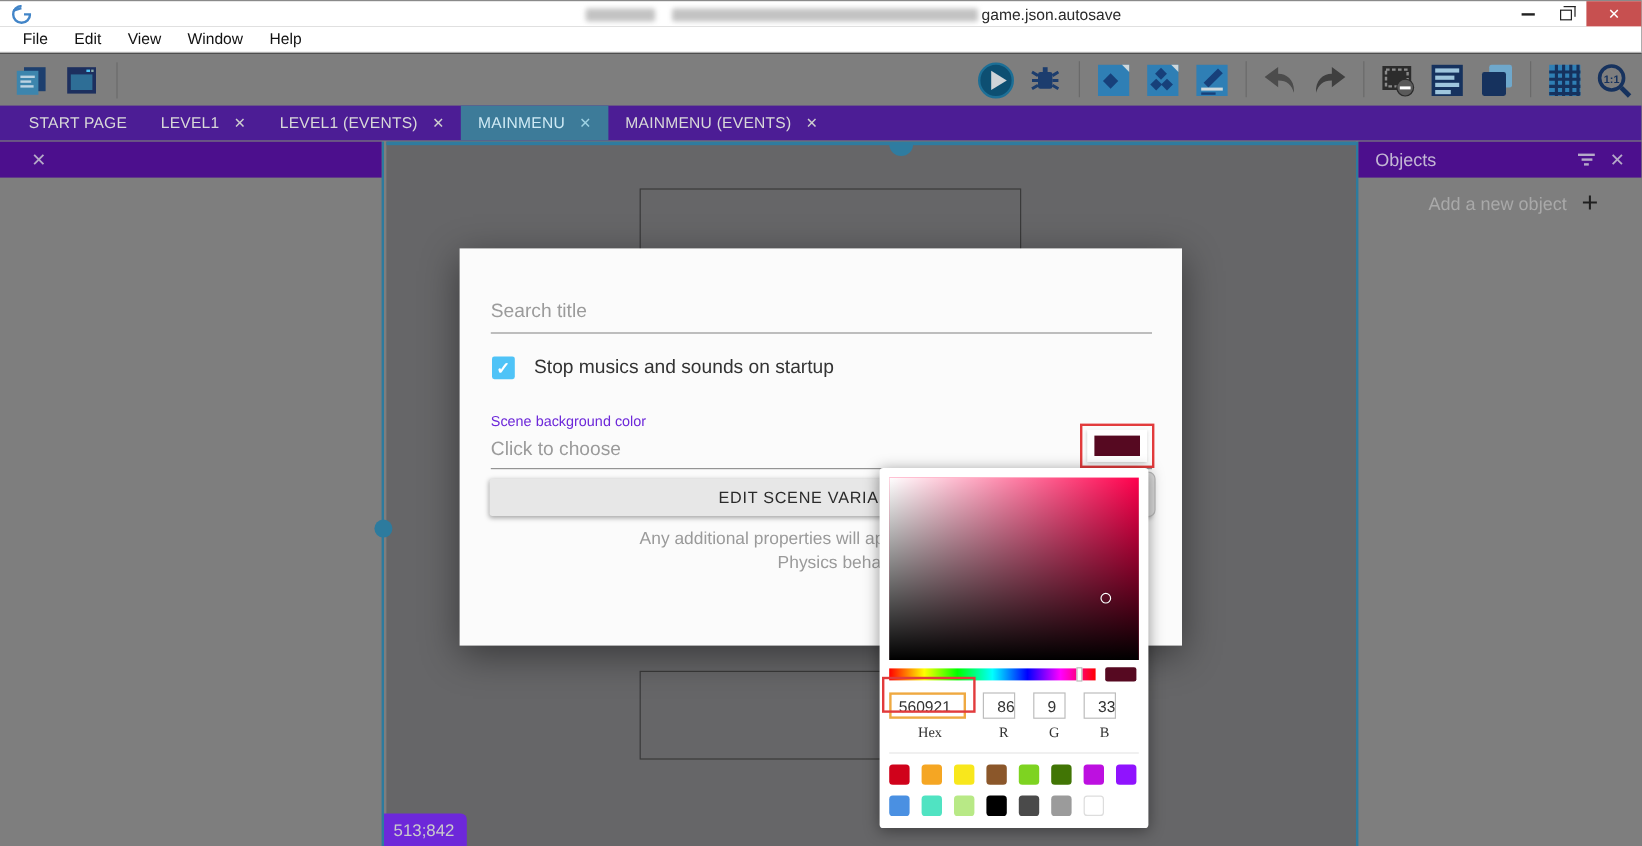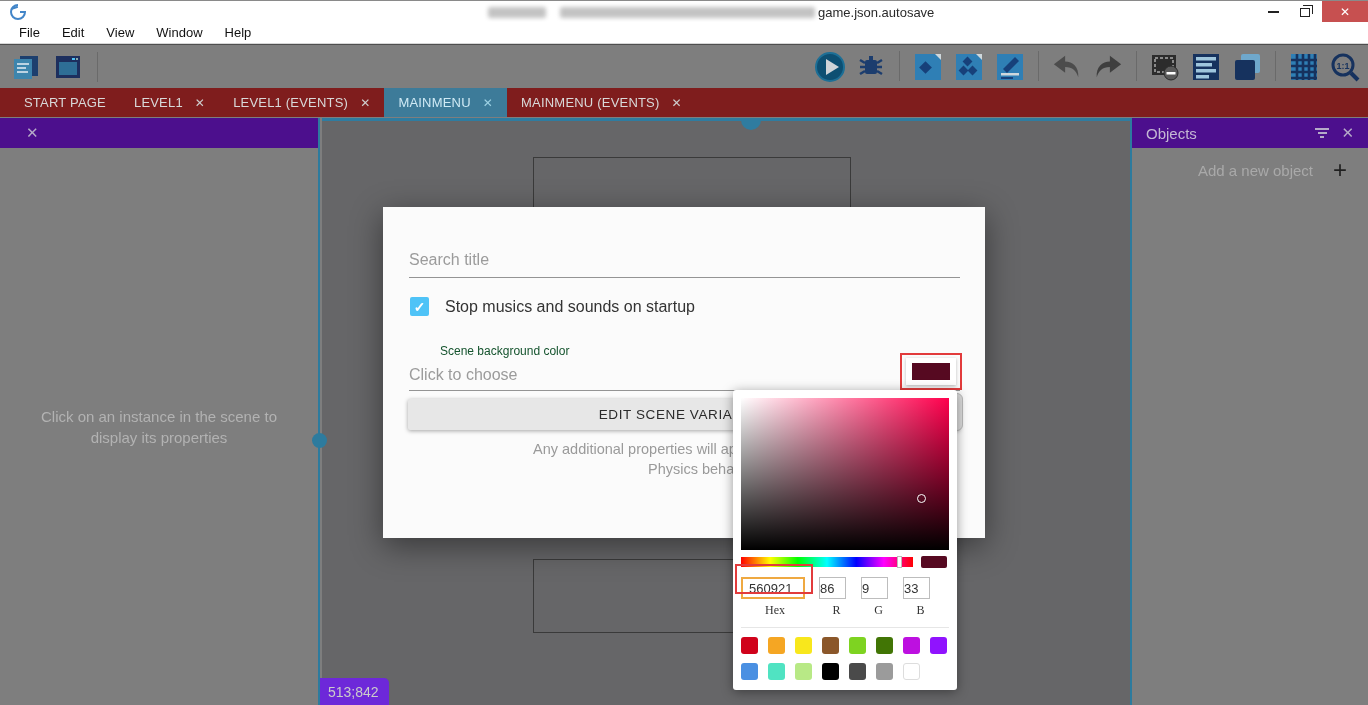--- a/index.html
+++ b/index.html
@@ -25,21 +25,21 @@
 
   
   .toolbar { position:absolute; left:0; top:44px; width:1368px; height:44px; background:#7e7e7e; border-top:1px solid #4e4e4e; }
   .tb-left { position:absolute; left:10px; top:6px; display:flex; align-items:center; gap:10px; }
   .tb-right { position:absolute; right:7px; top:6px; display:flex; align-items:flex-start; gap:9px; }
   .tb-sep { width:1px; height:30px; background:#6a6a6a; margin:0 3px; }
   .tb-icon { width:32px; height:32px; display:flex; align-items:center; justify-content:center; }
   .tb-icon svg { display:block; }
 
   
-  .tabbar { position:absolute; left:0; top:88px; width:1368px; height:29px; background:#7f1d1d; display:flex; align-items:stretch; padding-left:10px; }
+  .tabbar { position:absolute; left:0; top:88px; width:1368px; height:29px; background:#4c1d95; display:flex; align-items:stretch; padding-left:10px; }
   .tab { display:flex; align-items:center; gap:12px; padding:0 14px; font-size:13px; color:#d9d9d9; letter-spacing:.2px; white-space:nowrap; }
   .tab .tab-close { font-size:12px; color:#cfcfcf; }
   .tab.active { background:#3d7b99; color:#cfeaf5; }
   .tab.active .tab-close { color:#9ed2e4; }
 
   
   .panel-header { height:30px; background:#4c0f8d; display:flex; align-items:center; padding:0 14px; }
   .panel-title { font-size:15px; color:#c3b7d4; flex:1; }
   .panel-x { font-size:15px; color:#b5aac8; margin-left:12px; }
 
@@ -51,36 +51,36 @@
   .canvas-handle { position:absolute; left:419px; top:-1px; width:20px; height:10px; background:#2f7ca0; border-radius:0 0 20px 20px; }
   .scene-rect { position:absolute; border:1px solid #3a3a3a; }
   .rect-top { left:211px; top:36px; width:318px; height:120px; }
   .rect-bottom { left:211px; top:438px; width:281px; height:74px; }
   .coords-badge { position:absolute; left:-2px; bottom:0; height:27px; background:#6d28d9; border-top-right-radius:5px; color:#cbcbcb; font-size:14px; padding:6px 10px 0 8px; }
 
   .objects-panel { position:absolute; right:0; top:118px; width:238px; bottom:0; background:#7e7e7e; border-left:2px solid #2d7b9e; }
   .filter-icon { margin-left:auto; display:flex; flex-direction:column; gap:2px; align-items:center; }
   .filter-icon i { display:block; height:2px; background:#b5aac8; }
   .filter-icon i:nth-child(1){width:14px;} .filter-icon i:nth-child(2){width:9px;} .filter-icon i:nth-child(3){width:4px;}
-  .add-object-row { display:flex; align-items:center; margin-top:12px; padding:0 21px 0 46px; }
+  .add-object-row { display:flex; align-items:center; margin-top:12px; padding:0 36px 0 46px; }
   .add-object-label { font-size:15px; color:#a9a9a9; flex:1; text-align:center; }
   .plus-glyph { font-size:24px; font-weight:300; color:#1f1f1f; line-height:20px; }
   .search-box { position:absolute; left:4px; right:2px; bottom:0; height:43px; background:#888888; border:1px solid #9c9c9c; border-bottom:none; border-radius:8px 8px 0 0; }
   .search-input { position:absolute; left:22px; top:10px; width:160px; background:transparent; border:none; outline:none; font-size:15px; color:#3a3a3a; font-family:"Liberation Sans",sans-serif; }
   .search-input::placeholder { color:#a2a2a2; }
   .search-icon { position:absolute; right:24px; top:10px; }
 
   
   .dialog { position:absolute; left:383px; top:207px; width:602px; height:331px; background:#fbfbfb; box-shadow:0 8px 30px rgba(0,0,0,.45); z-index:10; }
   .dlg-windowtitle { position:absolute; left:26px; top:44px; font-size:16px; color:#9b9b9b; }
   .dlg-underline1 { position:absolute; left:26px; top:70px; width:551px; height:1px; background:#949494; }
   .dlg-checkrow { position:absolute; left:27px; top:90px; display:flex; align-items:center; gap:16px; }
   .checkbox { width:19px; height:19px; background:#4fc3f7; border-radius:2px; color:#fff; font-size:14px; font-weight:bold; display:flex; align-items:center; justify-content:center; }
   .dlg-checklabel { font-size:16px; color:#333; }
-  .dlg-bgcolor-label { position:absolute; left:26px; top:137px; font-size:12px; color:#14532d;margin-left:31px; }
+  .dlg-bgcolor-label { position:absolute; left:26px; top:137px; font-size:12px; color:#6d28d9; }
   .dlg-choose { position:absolute; left:26px; top:159px; font-size:16px; color:#9b9b9b; }
   .dlg-underline2 { position:absolute; left:26px; top:183px; width:551px; height:1px; background:#949494; }
   .color-chip-card { position:absolute; left:523px; top:151px; width:50px; height:27px; background:#fff; box-shadow:0 1px 3px rgba(0,0,0,.25); display:flex; align-items:center; justify-content:center; }
   .color-chip { width:38px; height:17px; }
   .dlg-button { position:absolute; left:25px; top:192px; width:552px; height:31px; background:#e7e7e7; border:none; border-radius:2px; box-shadow:0 1px 4px rgba(0,0,0,.35); font-family:"Liberation Sans",sans-serif; font-size:13.5px; color:#2b2b2b; letter-spacing:.6px; }
   .dlg-helper1 { position:absolute; left:150px; top:234px; font-size:14.5px; color:#9a9a9a; white-space:nowrap; }
   .dlg-helper2 { position:absolute; left:265px; top:254px; font-size:14.5px; color:#9a9a9a; white-space:nowrap; }
   .dlg-scroll-thumb { position:absolute; right:22px; top:186px; width:12px; height:38px; background:#dcdcdc; border:1px solid #b9b9b9; border-radius:6px; }
 
   
@@ -93,21 +93,21 @@
   .saturation { position:relative; width:208px; height:152px; background:hsl(342,100%,50%); }
   .saturation .white { position:absolute; inset:0; background:linear-gradient(to right,#fff,rgba(255,255,255,0)); }
   .saturation .black { position:absolute; inset:0; background:linear-gradient(to top,#000,rgba(0,0,0,0)); }
   .sat-pointer { position:absolute; left:176px; top:96px; width:9px; height:9px; border:1.5px solid #fff; border-radius:50%; box-shadow:0 0 1px rgba(0,0,0,.6); }
   .hue-row { display:flex; align-items:center; margin-top:6px; gap:8px; }
   .hue-bar { position:relative; width:172px; height:10px; background:linear-gradient(to right,#f00 0%,#ff0 17%,#0f0 33%,#0ff 50%,#00f 67%,#f0f 83%,#f00 100%); }
   .hue-handle { position:absolute; top:-1px; width:5px; height:12px; background:#fff; border:1px solid #bbb; margin-left:-2px; }
   .current-swatch { width:26px; height:12px; border-radius:2px; }
   .fields-row { display:flex; align-items:center; margin-top:9px; gap:0; }
   .hex-input { width:64px; height:22px; border:2px solid #efa941; font-size:13px; padding-left:6px; color:#333; font-family:"Liberation Sans",sans-serif; outline:none; }
-  .rgb-input { width:27px; height:22px; border:1px solid #bdbdbd; font-size:13px; padding-left:0; color:#333; font-family:"Liberation Sans",sans-serif; outline:none; }
+  .rgb-input { width:27px; height:22px; border:1px solid #bdbdbd; font-size:13px; padding-left:11px; color:#333; font-family:"Liberation Sans",sans-serif; outline:none; }
   .sp1 { width:14px; } .sp2 { width:15px; }
   .labels-row { display:flex; margin-top:4px; font-family:"Liberation Serif",serif; font-size:12px; color:#333; }
   .lab-hex { width:68px; text-align:center; } .lab { width:27px; text-align:center; }
   .labels-row .sp1 { width:14px; } .labels-row .sp2 { width:15px; }
   .picker-divider { margin-top:9px; border-top:1px solid #e6e6e6; }
   .preset-row { display:flex; gap:10px; margin-top:9px; }
   .preset { width:17px; height:17px; border-radius:3px; }
   .preset-white { border:1px solid #ddd; }
 </style>
 </head>
@@ -270,21 +270,20 @@
   <div class="tab">
       <span>MAINMENU (EVENTS)</span>
       <span class="tab-close">✕</span>
     </div>
 </div>
 
 <div class="properties-panel">
   <div class="panel-header">
     <span class="panel-x">✕</span>
   </div>
-  <div class="props-empty">Click on an instance in the scene to display its properties</div>
   <div class="props-handle"></div>
 </div>
 
 <div class="canvas">
   <div class="canvas-handle"></div>
   <div class="scene-rect rect-top"></div>
   <div class="scene-rect rect-bottom"></div>
   <div class="coords-badge">513;842</div>
 </div>
 

